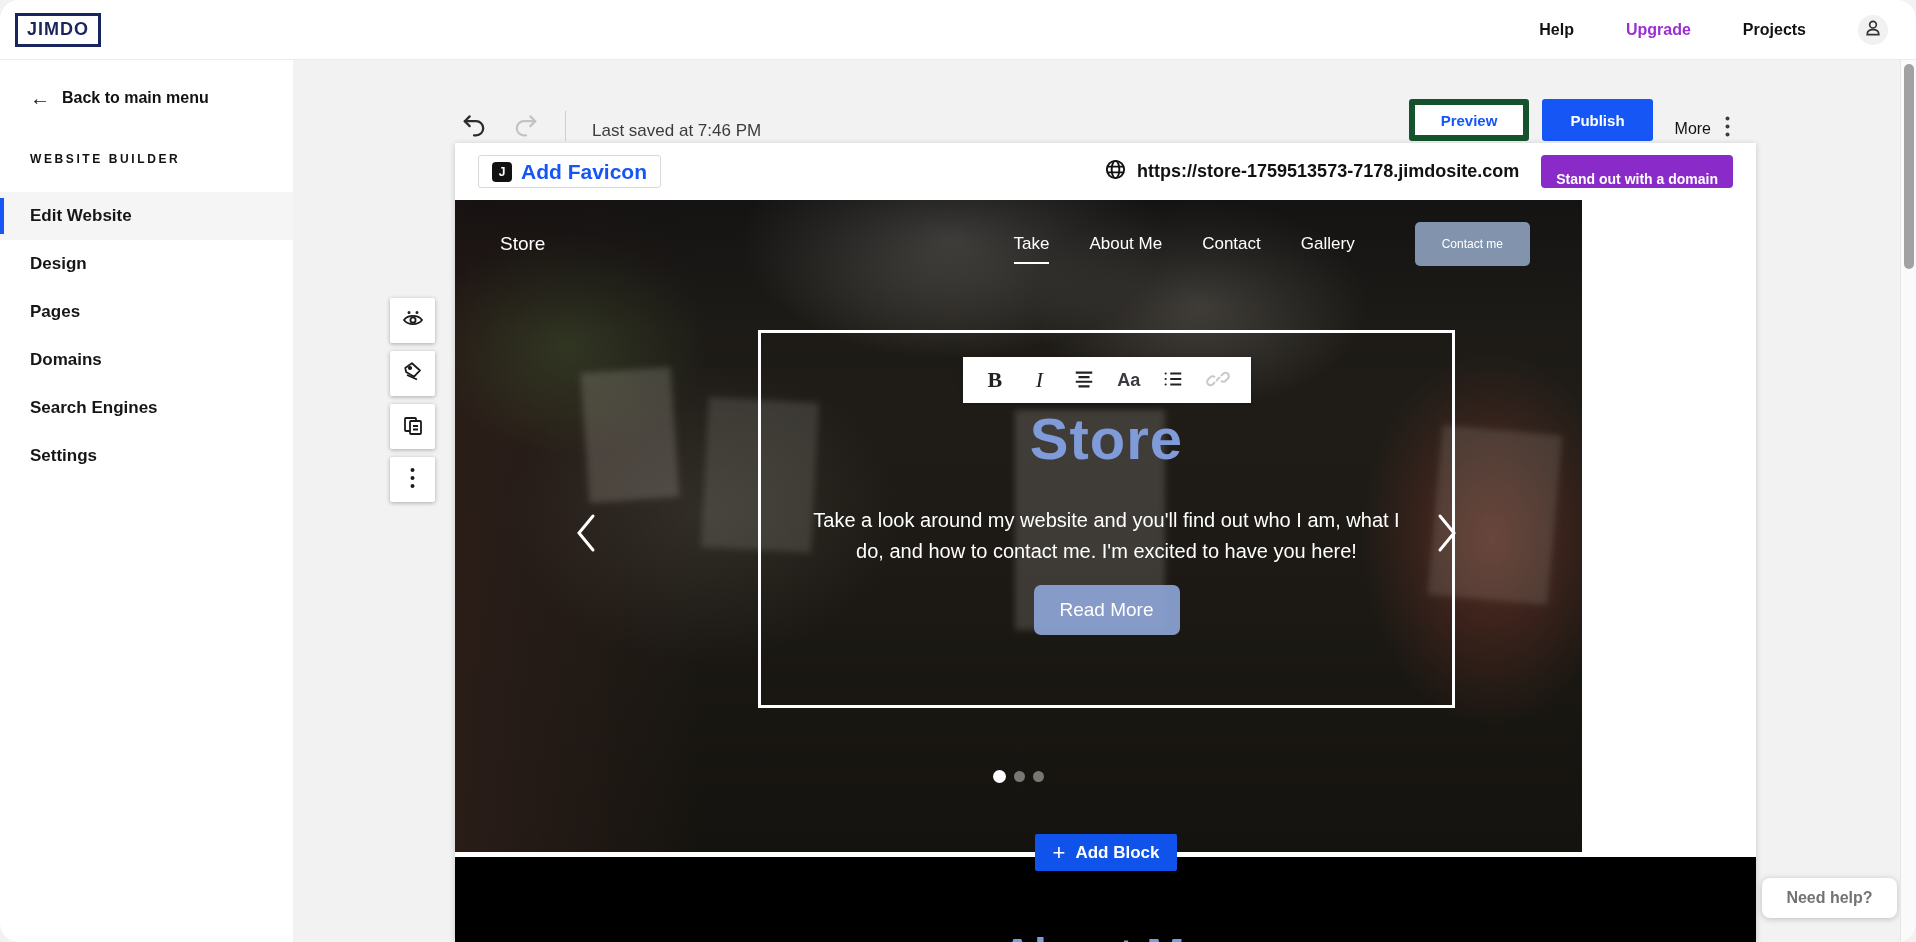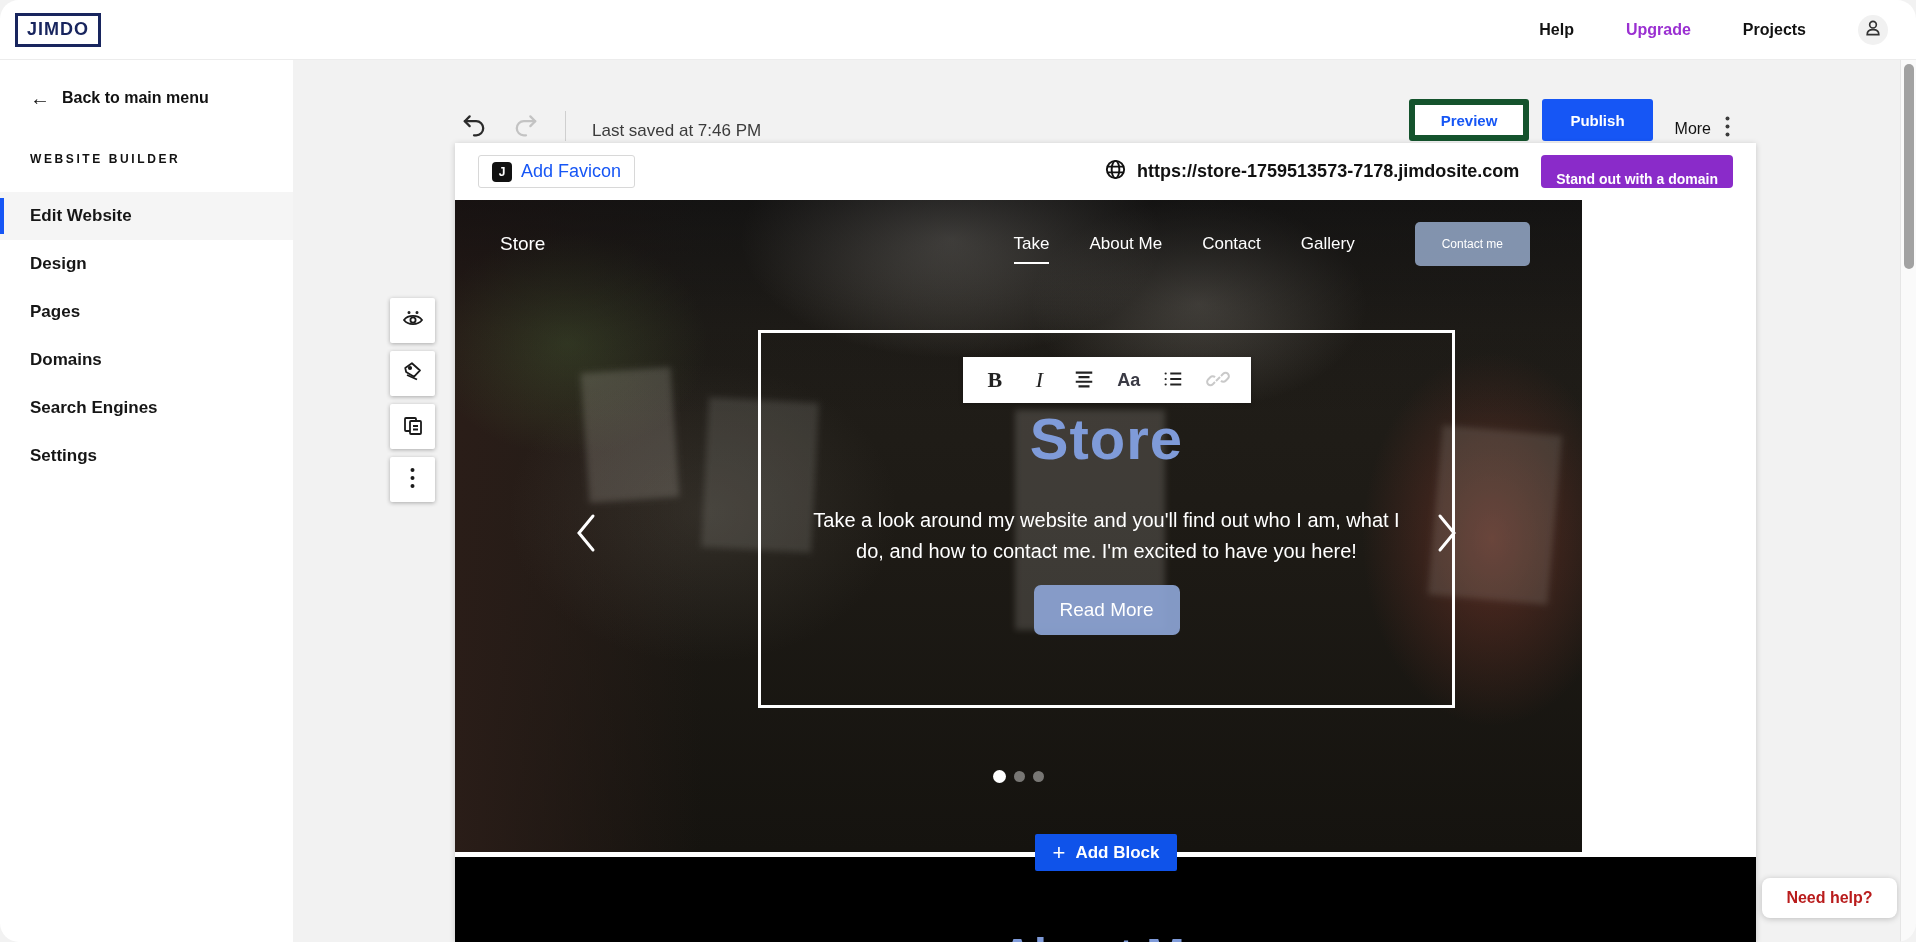--- a/index.html
+++ b/index.html
@@ -47,21 +47,21 @@
 
   
   .preview-card { position:absolute; left:455px; top:143px; width:1301px; height:799px;
     background:#fff; box-shadow:0 1px 6px rgba(0,0,0,0.18); z-index:10; }
 
   .favicon-bar { height:57px; display:flex; align-items:center; padding:0 23px; background:#fff; }
   .btn-favicon { display:flex; align-items:center; gap:9px; height:33px; padding:0 13px;
     background:#fff; border:1px solid #d8d8d8; border-radius:3px; cursor:pointer; }
   .fav-glyph { width:20px; height:20px; background:#111; color:#fff; border-radius:4px; font-size:12px;
     font-weight:bold; display:flex; align-items:center; justify-content:center; }
-  .fav-label { color:#1656f5; font-size:18px; font-weight:normal; }
+  .fav-label { color:#1656f5; font-size:21px; font-weight:bold; }
   .fav-spacer { flex:1; }
   .site-url { font-size:18px; font-weight:bold; color:#111; margin:0 22px 0 10px; }
   .btn-domain { height:33px; padding:16px 15px; background:#8a2bc9; border:none; border-radius:4px;
     color:#fff; font-size:14px; font-weight:bold; cursor:pointer; }
 
   
   .hero { position:relative; width:1127px; height:652px; overflow:hidden;
     background:
       linear-gradient(180deg, rgba(8,9,12,0.55) 0%, rgba(8,9,12,0.15) 130px, rgba(0,0,0,0) 220px),
       radial-gradient(ellipse 300px 170px at 44% 6%, rgba(205,200,190,0.40), rgba(0,0,0,0) 70%),
@@ -119,21 +119,21 @@
     cursor:pointer; z-index:15; border-radius:2px; }
   .plus-glyph { font-size:22px; font-weight:normal; line-height:1; }
 
   
   .float-tools { position:absolute; left:390px; top:298px; display:flex; flex-direction:column; gap:8px; z-index:20; }
   .ft-btn { width:45px; height:45px; background:#fff; border:none; border-radius:2px;
     box-shadow:0 1px 4px rgba(0,0,0,0.30); cursor:pointer; display:flex; align-items:center; justify-content:center; color:#1a1a1a; }
 
   
   .need-help { position:absolute; left:1762px; top:878px; width:135px; height:40px; background:#fff; border:none;
-    border-radius:8px; box-shadow:0 1px 6px rgba(0,0,0,0.22); font-size:16px; font-weight:bold; color:#b91c1c;
+    border-radius:8px; box-shadow:0 1px 6px rgba(0,0,0,0.22); font-size:16px; font-weight:bold; color:#737373;
     cursor:pointer; z-index:45; }
   .scroll-track { position:absolute; left:1900px; top:60px; width:16px; height:882px; background:#fafafa;
     border-left:1px solid #e6e6e6; z-index:50; }
   .scroll-thumb { position:absolute; left:3px; top:4px; width:10px; height:205px; background:#a2a2a2; border-radius:5px; cursor:pointer; }
 </style>
 </head>
 <body>
 
 <div id="app">
 

